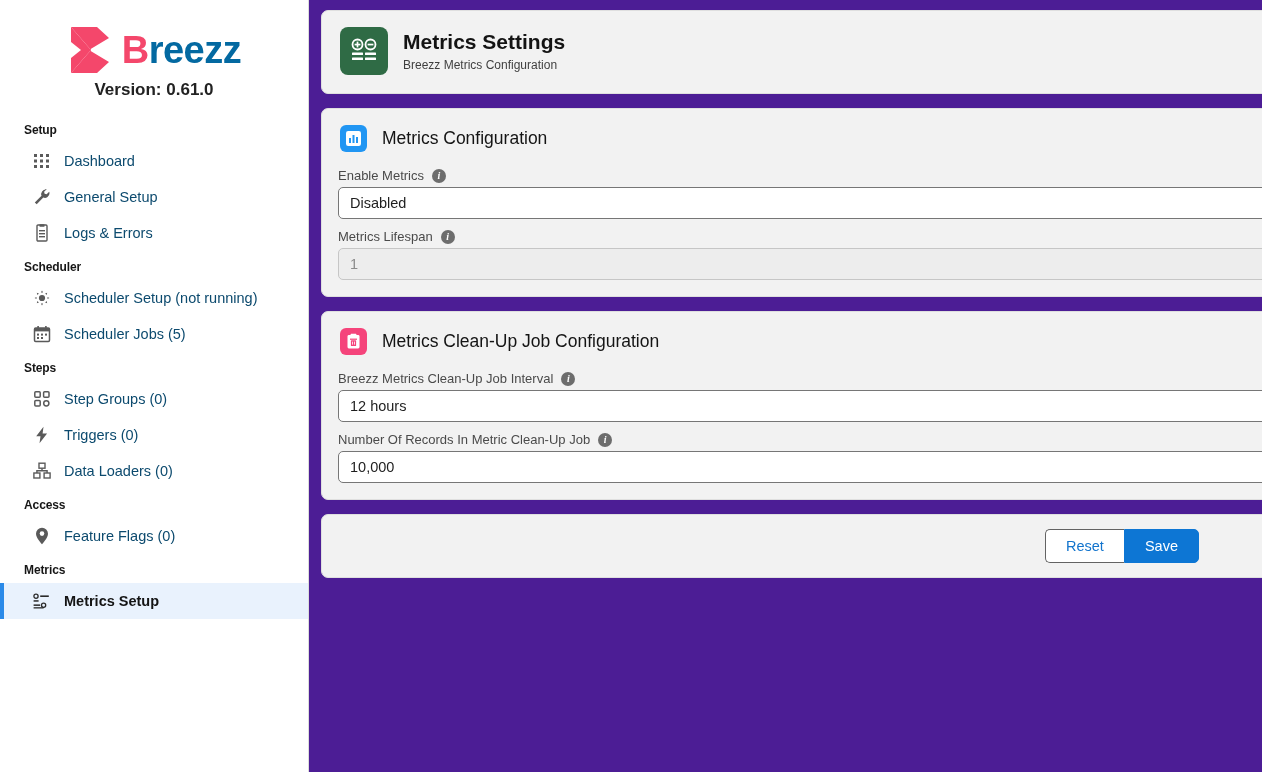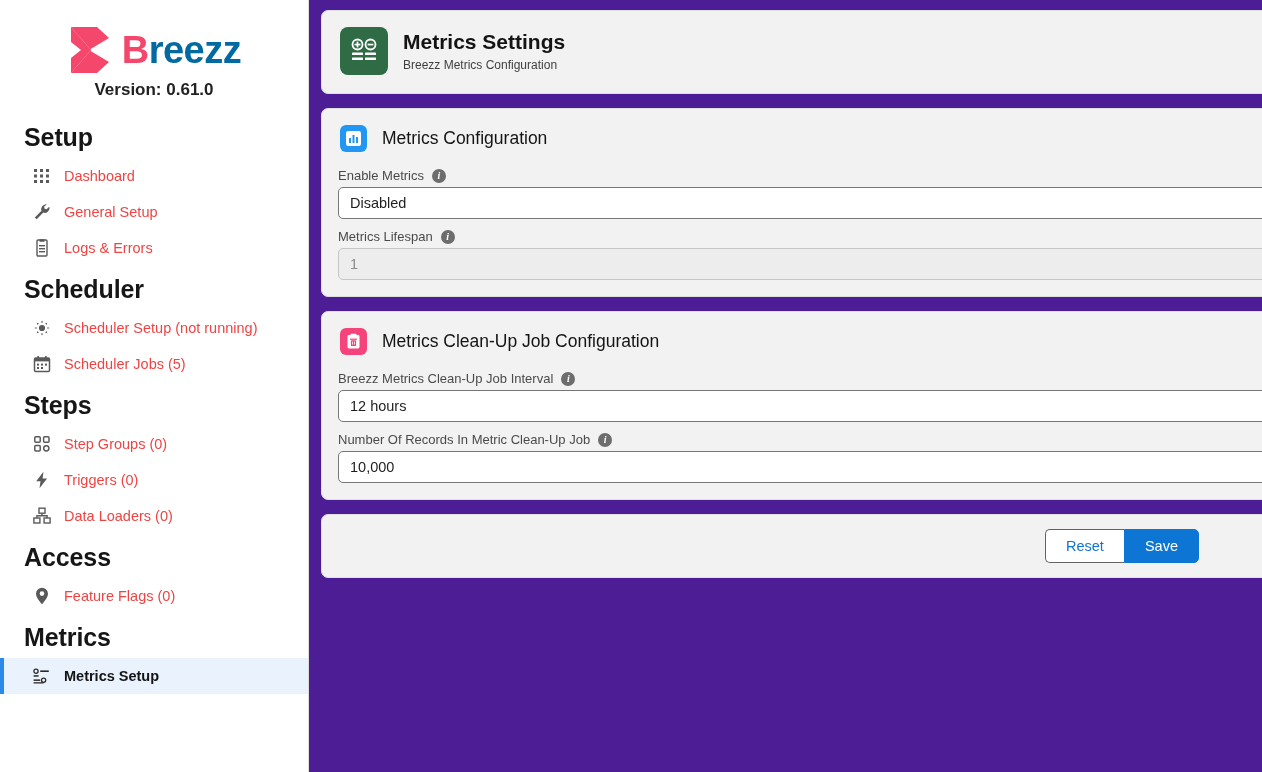--- a/index.html
+++ b/index.html
@@ -28,27 +28,27 @@
   .logo-text { font-size: 38px; font-weight: 700; letter-spacing: -0.5px; line-height: 1; }
   .logo-text .b { color: #f4476b; }
   .logo-text .rest { color: #0369a1; }
   .version {
     font-size: 17px; font-weight: 700; color: #222;
     margin-top: 2px; text-align: center;
   }
 
   .nav { margin-top: 14px; }
   .nav-section {
-    font-size: 25px; font-weight: 700; color: #161616;
+    font-size: 12px; font-weight: 700; color: #161616;
     padding: 9px 0 6px 24px; letter-spacing: -0.1px;
   }
   .nav-item {
     display: flex; align-items: center; gap: 12px;
     padding: 8px 12px 8px 28px;
-    font-size: 14.5px; color: #ef4444;
+    font-size: 14.5px; color: #0c4a6e;
     border-left: 4px solid transparent;
     cursor: pointer; min-height: 36px;
   }
   .nav-item .ico { width: 20px; height: 20px; flex: 0 0 20px; display:flex; align-items:center; justify-content:center; }
   .nav-item .ico svg { display: block; }
   .nav-item.active {
     background: #e9f2fd;
     border-left: 4px solid #2b8ae8;
     font-weight: 700; color: #141414;
   }

